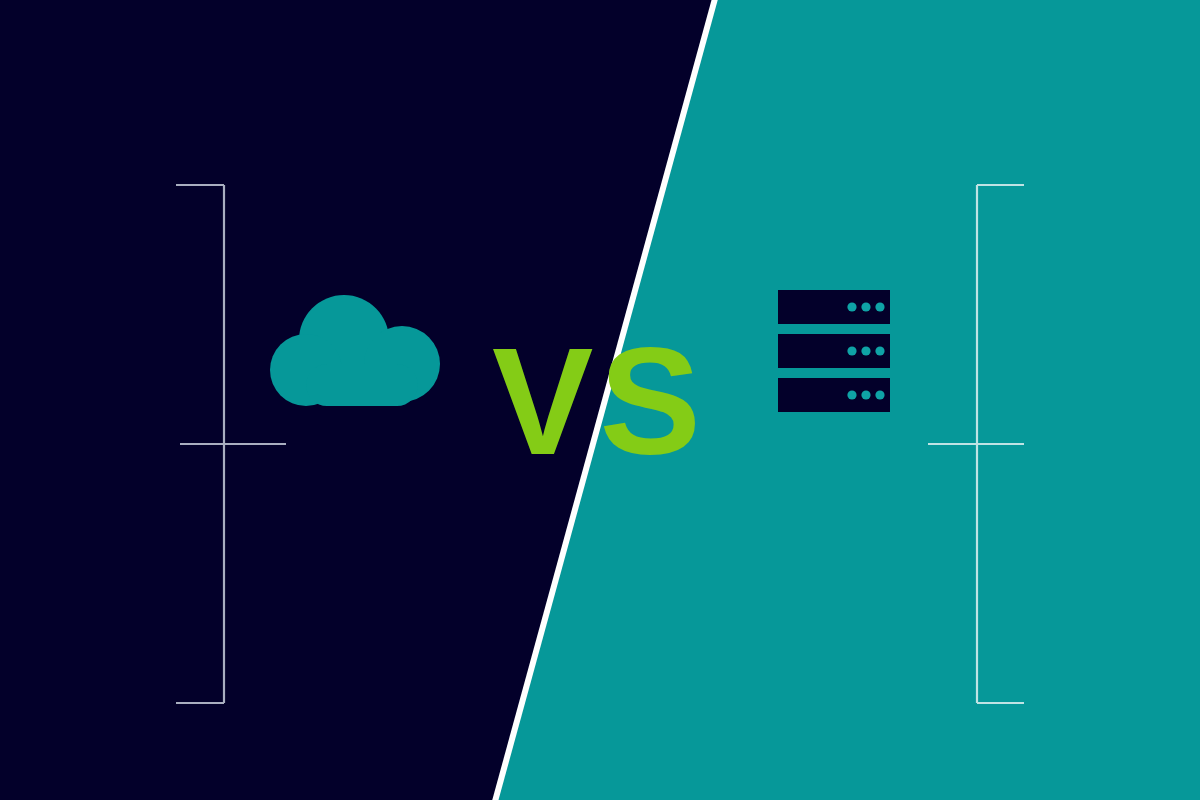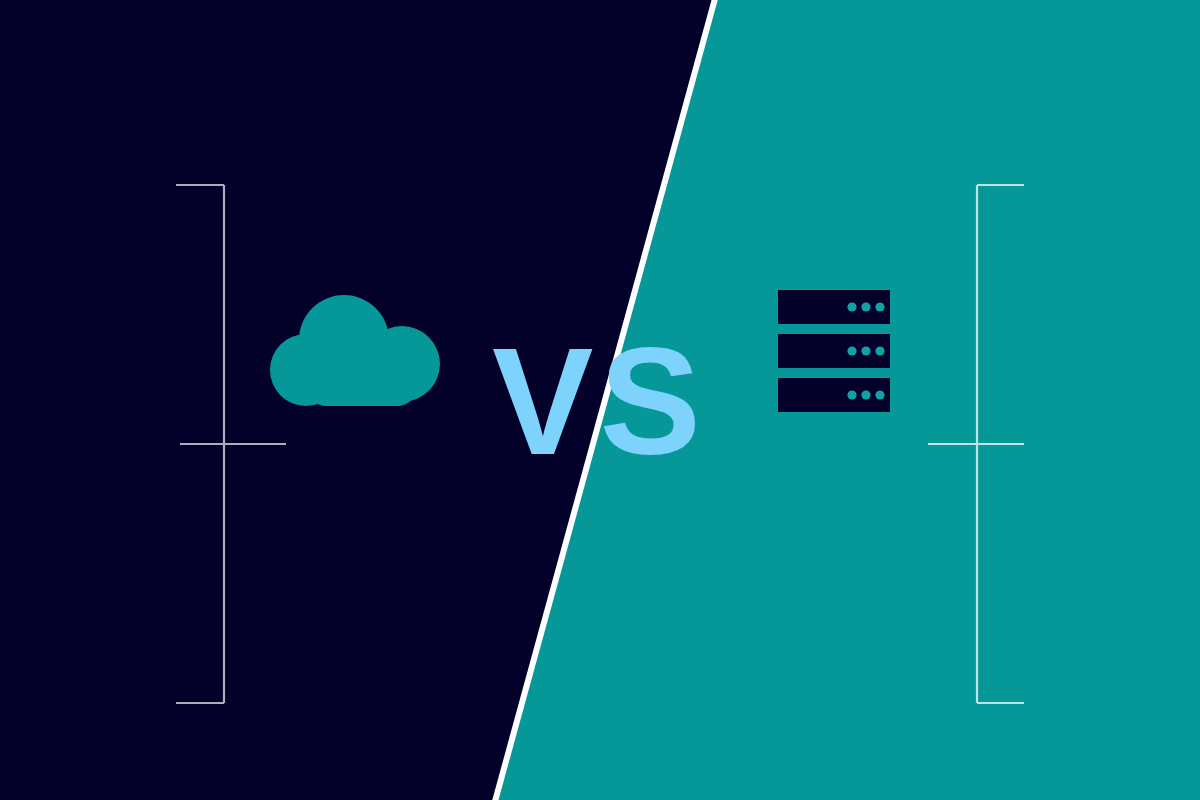--- a/index.html
+++ b/index.html
@@ -81,21 +81,21 @@
   #title-onprem   { left: 736px; top: 421px; }
 
   
   .vs {
     position: absolute;
     top: 325px;
     left: 492px;
     font-size: 152px;
     font-weight: bold;
     letter-spacing: 6px;
-    color: #7dd3fc;
+    color: #84cc16;
     line-height: 1;
     z-index: 6;
     user-select: none;
   }
 
   
   .bracket { position: absolute; z-index: 4; }
   .bracket svg { display: block; }
   #bracket-left  { left: 168px; top: 180px; }
   #bracket-right { left: 928px; top: 180px; }

